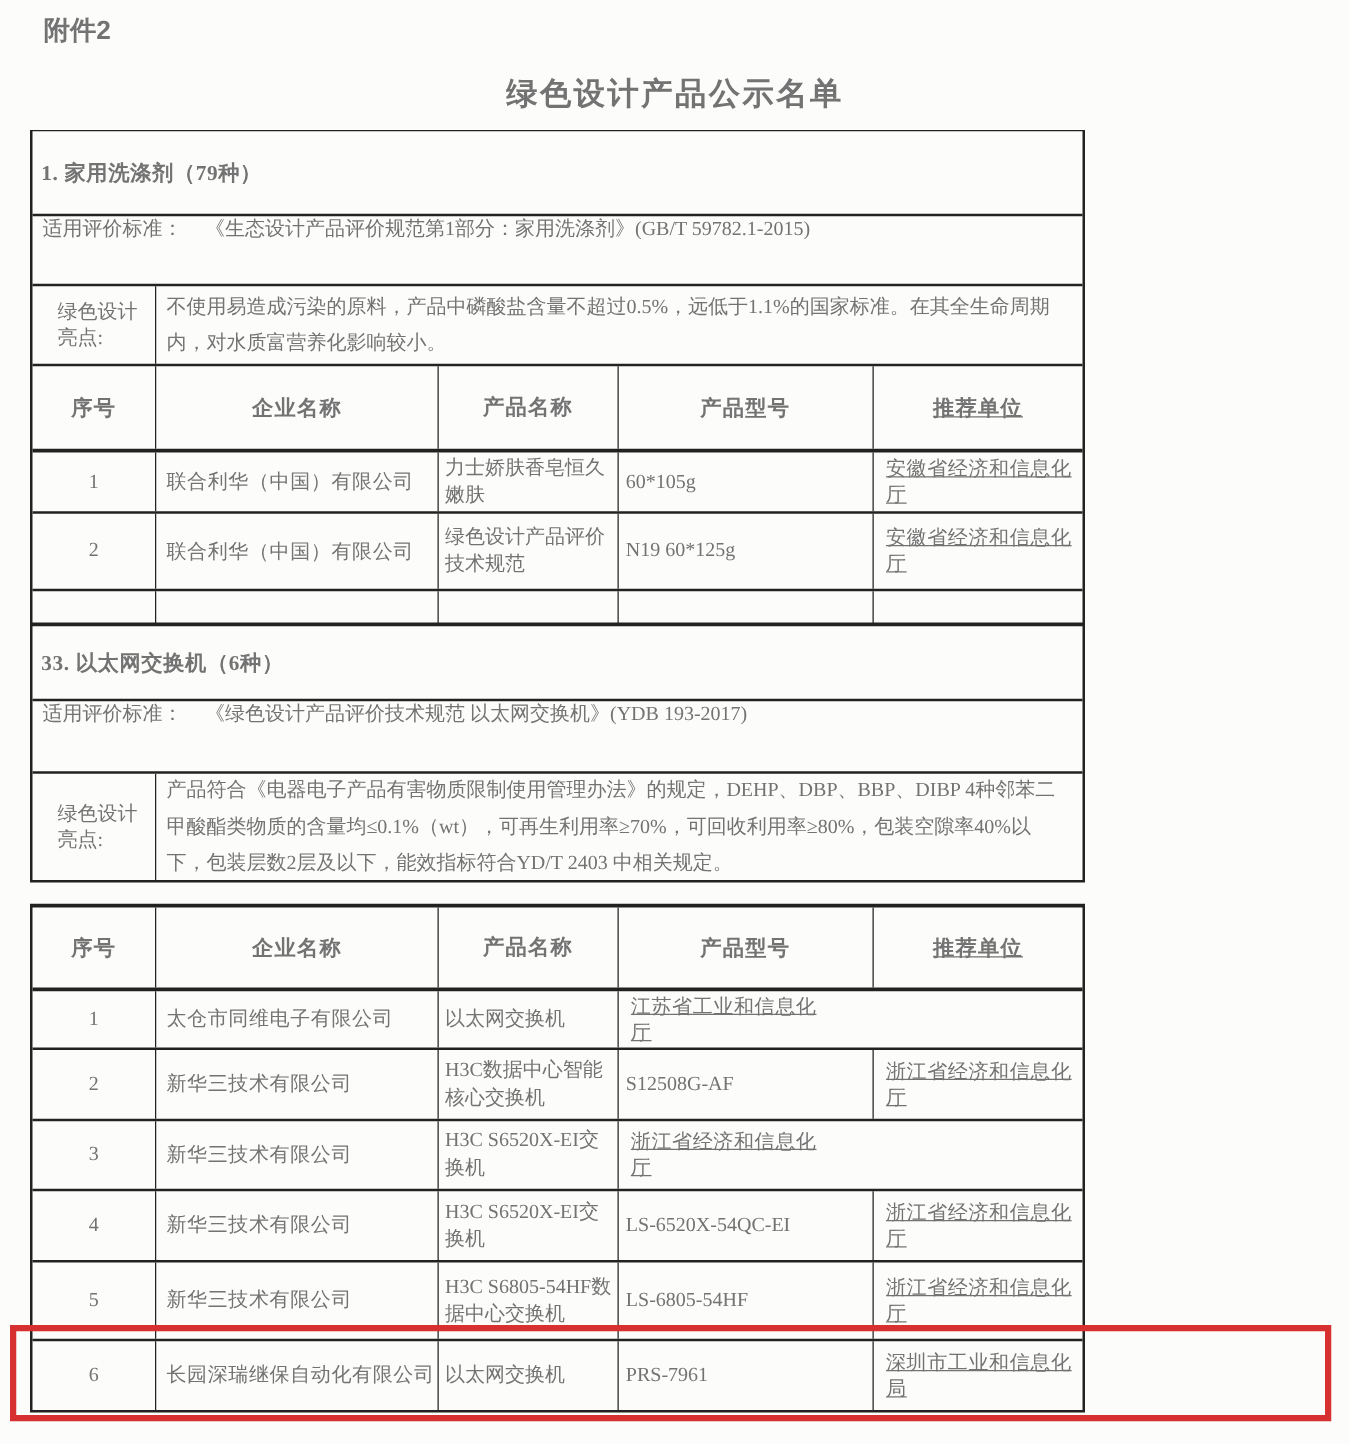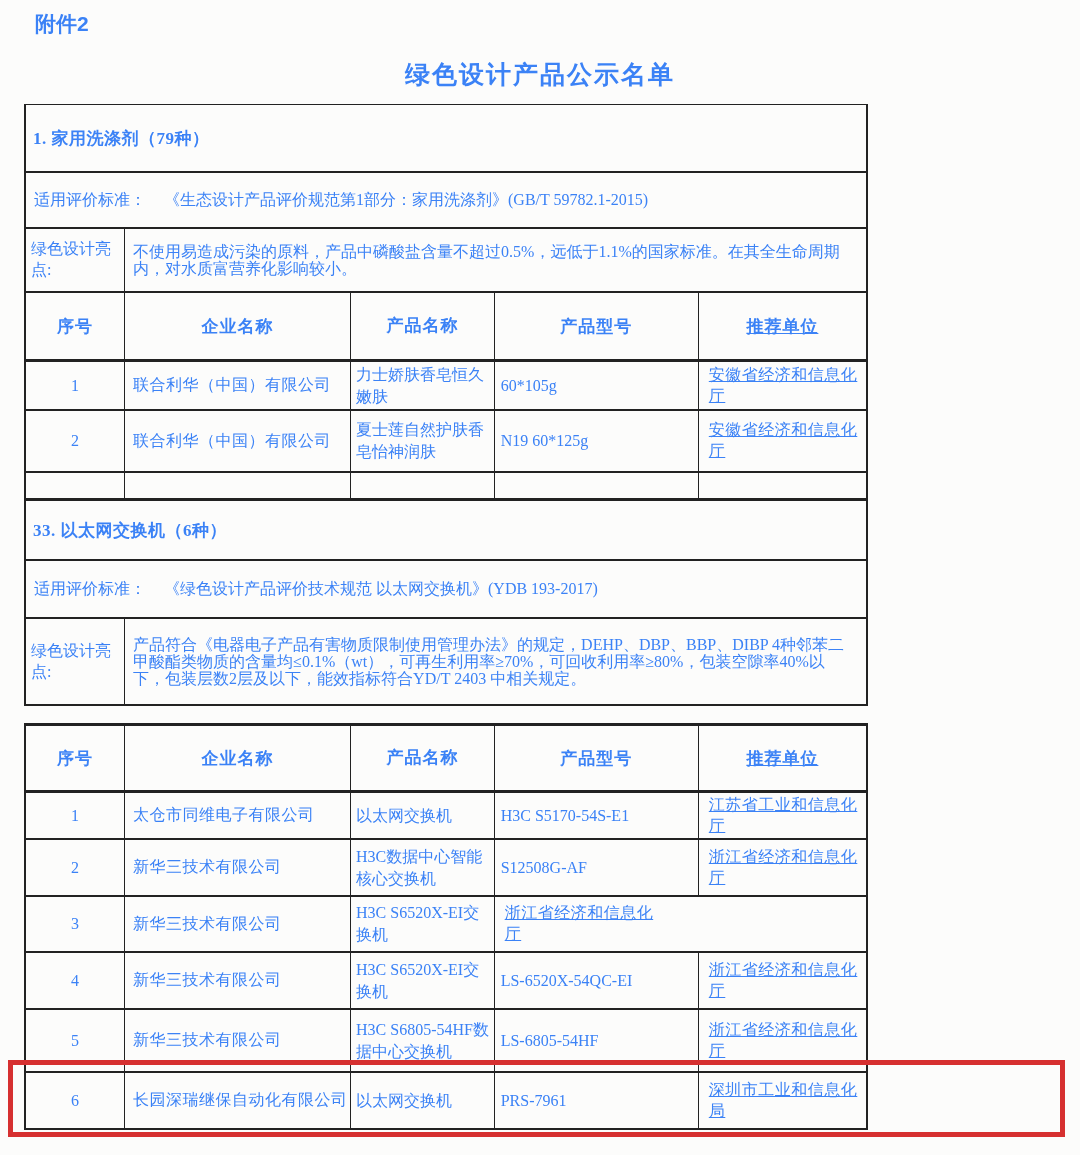--- a/index.html
+++ b/index.html
@@ -1,46 +1,46 @@
 <!DOCTYPE html>
 <html><head>
 <meta charset="utf-8">
 <style>
   html,body{margin:0;padding:0;background:#ffffff;}
   .page{
     position:relative;width:1080px;height:1155px;background:#fcfcfb;
-    font-family:"Liberation Serif","DejaVu Serif",serif;color:#3b82f6;overflow:hidden;
+    font-family:"Liberation Serif","DejaVu Serif",serif;color:#737373;overflow:hidden;
   }
   .attachment{
     position:absolute;left:35px;top:10px;font-size:21px;font-weight:bold;
     font-family:"Liberation Sans","DejaVu Sans",sans-serif;
   }
   .title{
     position:absolute;left:0;top:58px;width:100%;margin:0;text-align:center;
     font-size:25px;font-weight:bold;letter-spacing:2px;
     font-family:"Liberation Sans","DejaVu Sans",sans-serif;
   }
   .block{
     position:absolute;left:24px;width:844px;box-sizing:border-box;
     border:2px solid #222;background:transparent;
   }
   .block-a{top:104px;border-top-width:1px;border-bottom:none;}
   .block-b{top:498px;border-top-width:3px;}
   .block-c{top:723px;border-top-width:3px;}
   .row{display:flex;box-sizing:border-box;border-top:2px solid #222;align-items:stretch;}
   .block .row:first-child{border-top:none;}
   .section-row{align-items:center;padding-left:7px;font-size:17px;font-weight:bold;letter-spacing:0.5px;}
-  .std-row{align-items:center;padding-left:8px;font-size:16px;}
+  .std-row{align-items:flex-start;padding-left:8px;font-size:16px;}
   .std-value{margin-left:18px;}
   .hl-row{font-size:16px;}
   .hl-label{
     width:11.8%;box-sizing:border-box;border-right:1px solid #222;
-    display:flex;align-items:center;padding-left:5px;
+    display:flex;align-items:center;padding-left:20px;
   }
-  .hl-value{flex:1;display:flex;align-items:center;padding:4px 12px 4px 8px;line-height:17px;}
+  .hl-value{flex:1;display:flex;align-items:center;padding:4px 12px 4px 8px;line-height:29px;}
   .cell{
     box-sizing:border-box;border-right:1px solid #222;display:flex;align-items:center;
     font-size:16px;overflow:hidden;
   }
   .cell:last-child{border-right:none;}
   .c1{width:11.8%;justify-content:center;}
   .c2{width:26.9%;padding-left:8px;letter-spacing:0.5px;}
   .c3{width:17.1%;padding:2px 3px 2px 5px;line-height:22px;}
   .c4{width:24.3%;padding-left:6px;}
   .c5{width:19.9%;padding-left:10px;letter-spacing:0.5px;text-decoration:underline;}
@@ -82,21 +82,21 @@
     <div class="row" style="height:50px">
       <div class="cell c1">1</div>
       <div class="cell c2">联合利华（中国）有限公司</div>
       <div class="cell c3">力士娇肤香皂恒久嫩肤</div>
       <div class="cell c4">60*105g</div>
       <div class="cell c5">安徽省经济和信息化厅</div>
     </div>
     <div class="row" style="height:62px">
       <div class="cell c1">2</div>
       <div class="cell c2">联合利华（中国）有限公司</div>
-      <div class="cell c3">夏士莲自然护肤香皂怡神润肤</div>
+      <div class="cell c3">绿色设计产品评价技术规范</div>
       <div class="cell c4">N19 60*125g</div>
       <div class="cell c5">安徽省经济和信息化厅</div>
     </div>
     <div class="row stub-row" style="height:28px">
       <div class="cell c1"></div>
       <div class="cell c2"></div>
       <div class="cell c3"></div>
       <div class="cell c4"></div>
       <div class="cell c5"></div>
     </div>
@@ -121,21 +121,20 @@
       <div class="cell c1">序号</div>
       <div class="cell c2">企业名称</div>
       <div class="cell c3">产品名称</div>
       <div class="cell c4">产品型号</div>
       <div class="cell c5">推荐单位</div>
     </div>
     <div class="row" style="height:48px">
       <div class="cell c1">1</div>
       <div class="cell c2">太仓市同维电子有限公司</div>
       <div class="cell c3">以太网交换机</div>
-      <div class="cell c4">H3C S5170-54S-E1</div>
       <div class="cell c5">江苏省工业和信息化厅</div>
     </div>
     <div class="row" style="height:57px">
       <div class="cell c1">2</div>
       <div class="cell c2">新华三技术有限公司</div>
       <div class="cell c3">H3C数据中心智能核心交换机</div>
       <div class="cell c4">S12508G-AF</div>
       <div class="cell c5">浙江省经济和信息化厅</div>
     </div>
     <div class="row" style="height:56px">

